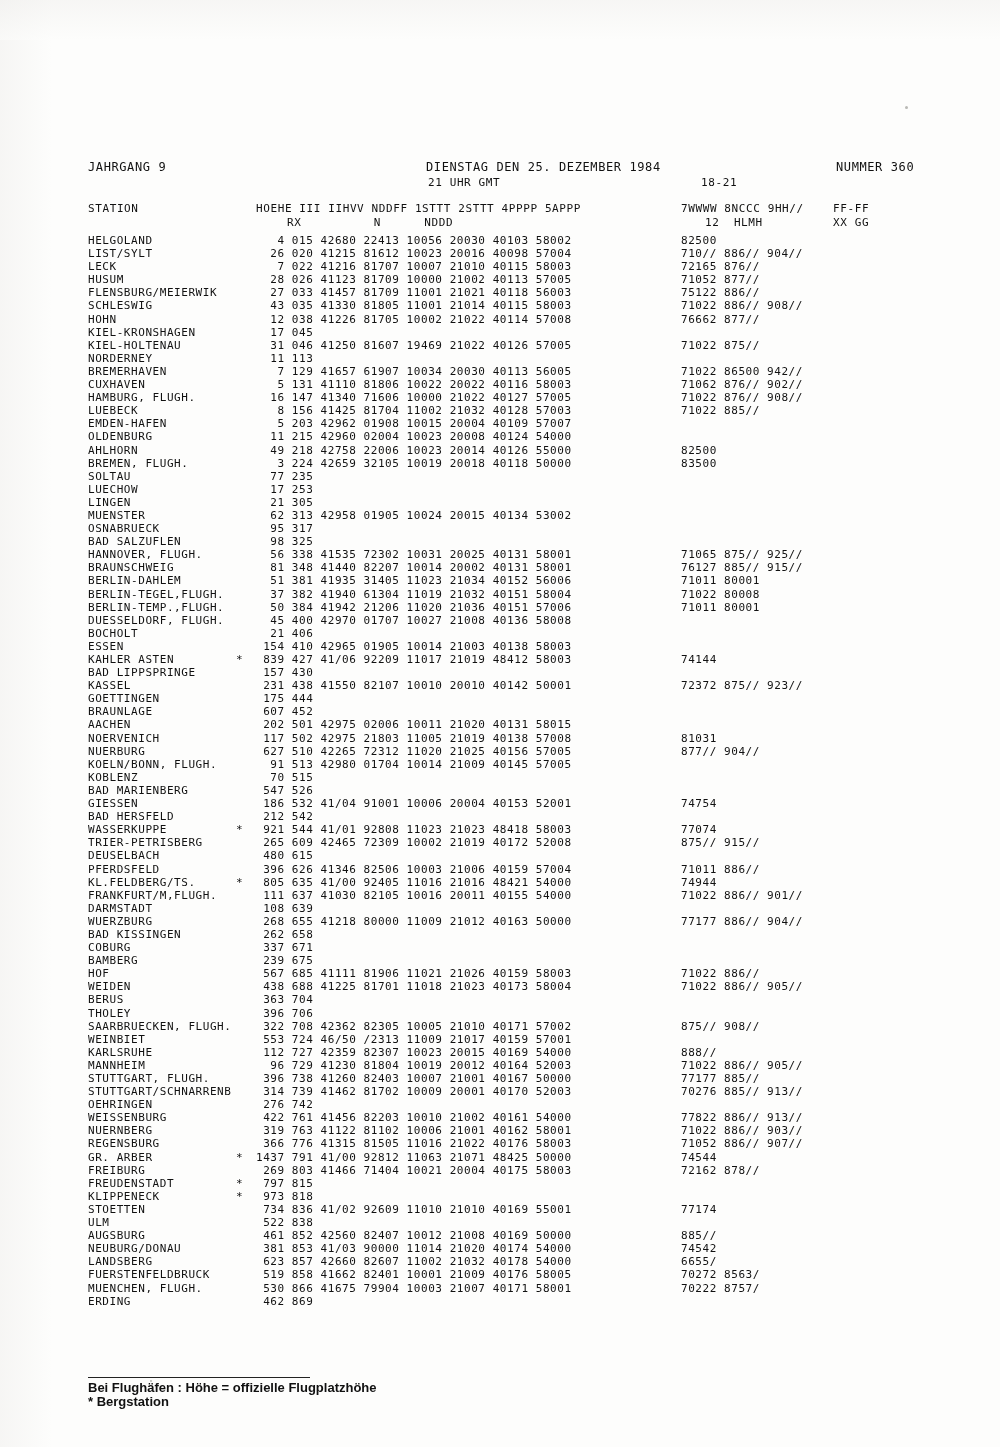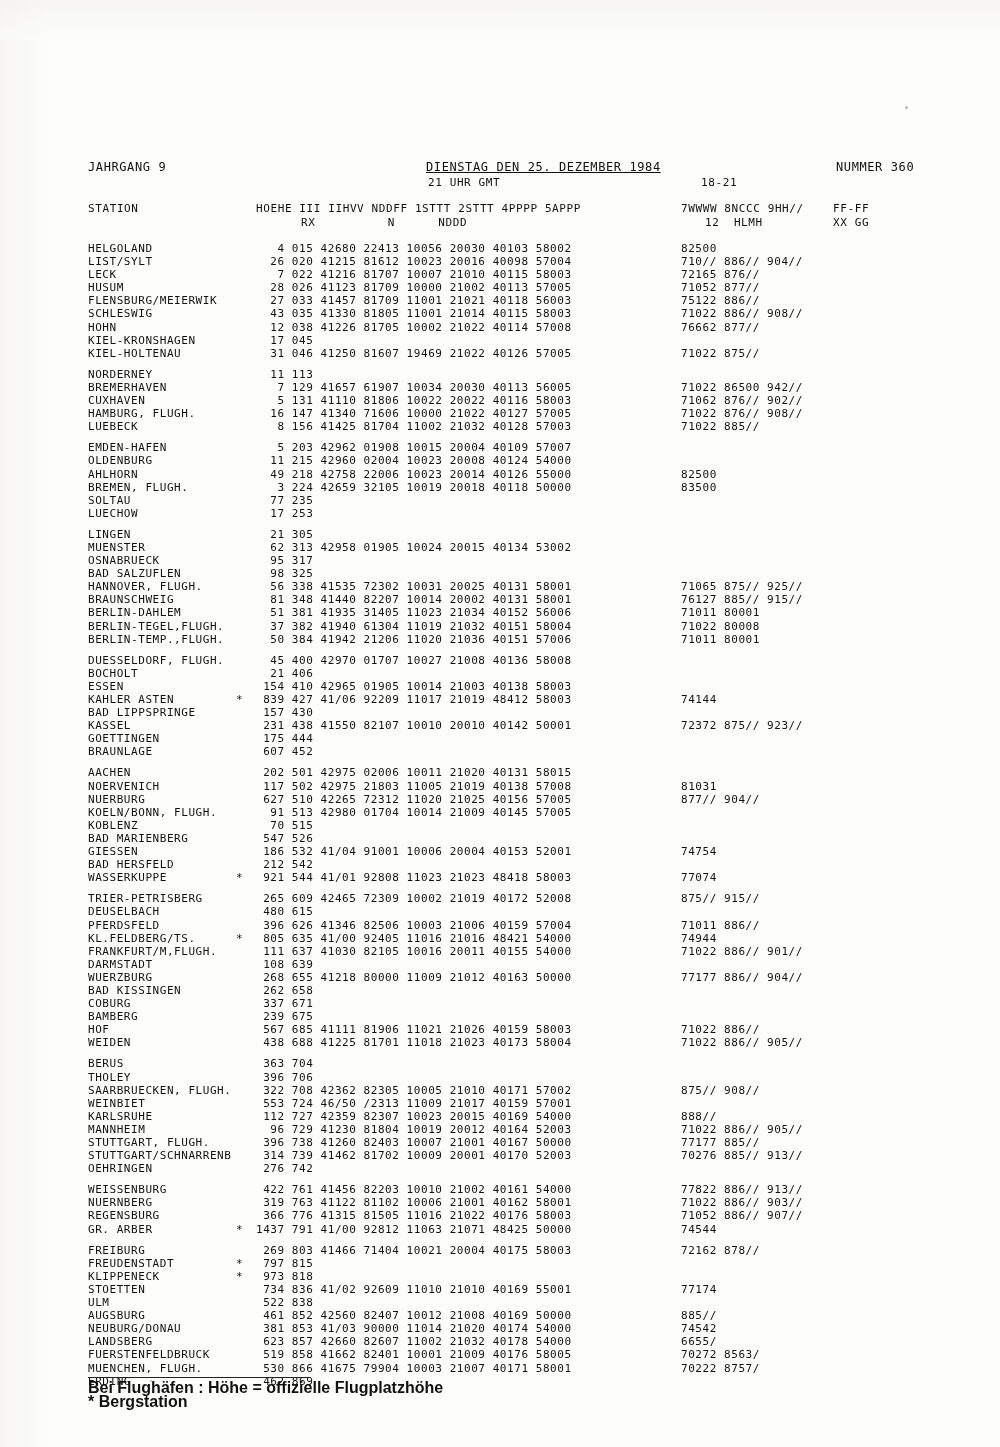--- a/index.html
+++ b/index.html
@@ -42,59 +42,59 @@
   }
 
   
   .hdr-row {
     position: relative;
     height: 16px;
     font-size: 12px;
     letter-spacing: .6px;
   }
   .hdr-jahrgang { position: absolute; left: 0; top: 0; }
-  .hdr-date { position: absolute; left: 338px; top: 0; text-decoration: underline; }
+  .hdr-date { position: absolute; left: 338px; top: 0; }
   .hdr-nummer { position: absolute; left: 748px; top: 0; }
 
   .hdr2 { position: relative; height: 16px; font-size: 11px; letter-spacing: .6px; }
   .hdr-uhr { position: absolute; left: 340px; top: 0; }
   .hdr-1821 { position: absolute; left: 613px; top: 0; }
 
   .colhdr {
     position: relative;
     height: 32px;
     font-size: 11px;
     letter-spacing: .6px;
     margin-top: 10px;
   }
   .ch { position: absolute; top: 0; white-space: pre; }
   .ch2 { position: absolute; top: 14px; white-space: pre; }
 
   
-  .block { margin-top: 8px; }
+  .block { margin-top: 0; }
   .row {
     position: relative;
     height: 13.1px;
     font-size: 11px;
     letter-spacing: .55px;
     white-space: pre;
   }
   .c-station { position: absolute; left: 0;  top: 0; }
   .c-star    { position: absolute; left: 148px; top: 0; }
   .c-main    { position: absolute; left: 168px; top: 0; }
   .c-right   { position: absolute; left: 593px; top: 0; }
   .c-ff      { position: absolute; left: 745px; top: 0; }
 
   .footnote {
     position: absolute;
     left: 88px;
     top: 1381px;
     width: 600px;
     font-family: "Liberation Sans", sans-serif;
-    font-size: 16px;
+    font-size: 13px;
     line-height: 14px;
     color: #111;
     font-weight: bold;
   }
   .footrule {
     position: absolute;
     left: 88px;
     top: 1377px;
     width: 222px;
     height: 1px;
@@ -119,21 +119,21 @@
     </div>
 
     <div class="hdr2" style="margin-top:0;">
       <span class="hdr-uhr">21 UHR GMT</span>
       <span class="hdr-1821">18-21</span>
     </div>
 
     <div class="colhdr">
       <span class="ch" style="left:0;">STATION</span>
       <span class="ch" style="left:168px;">HOEHE III IIHVV NDDFF 1STTT 2STTT 4PPPP 5APPP</span>
-      <span class="ch2" style="left:213px;">RX          N      NDDD</span>
+      <span class="ch2" style="left:199px;">RX          N      NDDD</span>
       <span class="ch" style="left:593px;">7WWWW 8NCCC 9HH//</span>
       <span class="ch2" style="left:617px;">12  HLMH</span>
       <span class="ch" style="left:745px;">FF-FF</span>
       <span class="ch2" style="left:745px;">XX GG</span>
     </div>
 
     <div id="table-body">
         <div class="block">
           <div class="row"><span class="c-station">HELGOLAND</span><span class="c-star"></span><span class="c-main">   4 015 42680 22413 10056 20030 40103 58002</span><span class="c-right">82500</span><span class="c-ff"></span></div>
           <div class="row"><span class="c-station">LIST/SYLT</span><span class="c-star"></span><span class="c-main">  26 020 41215 81612 10023 20016 40098 57004</span><span class="c-right">710// 886// 904//</span><span class="c-ff"></span></div>

